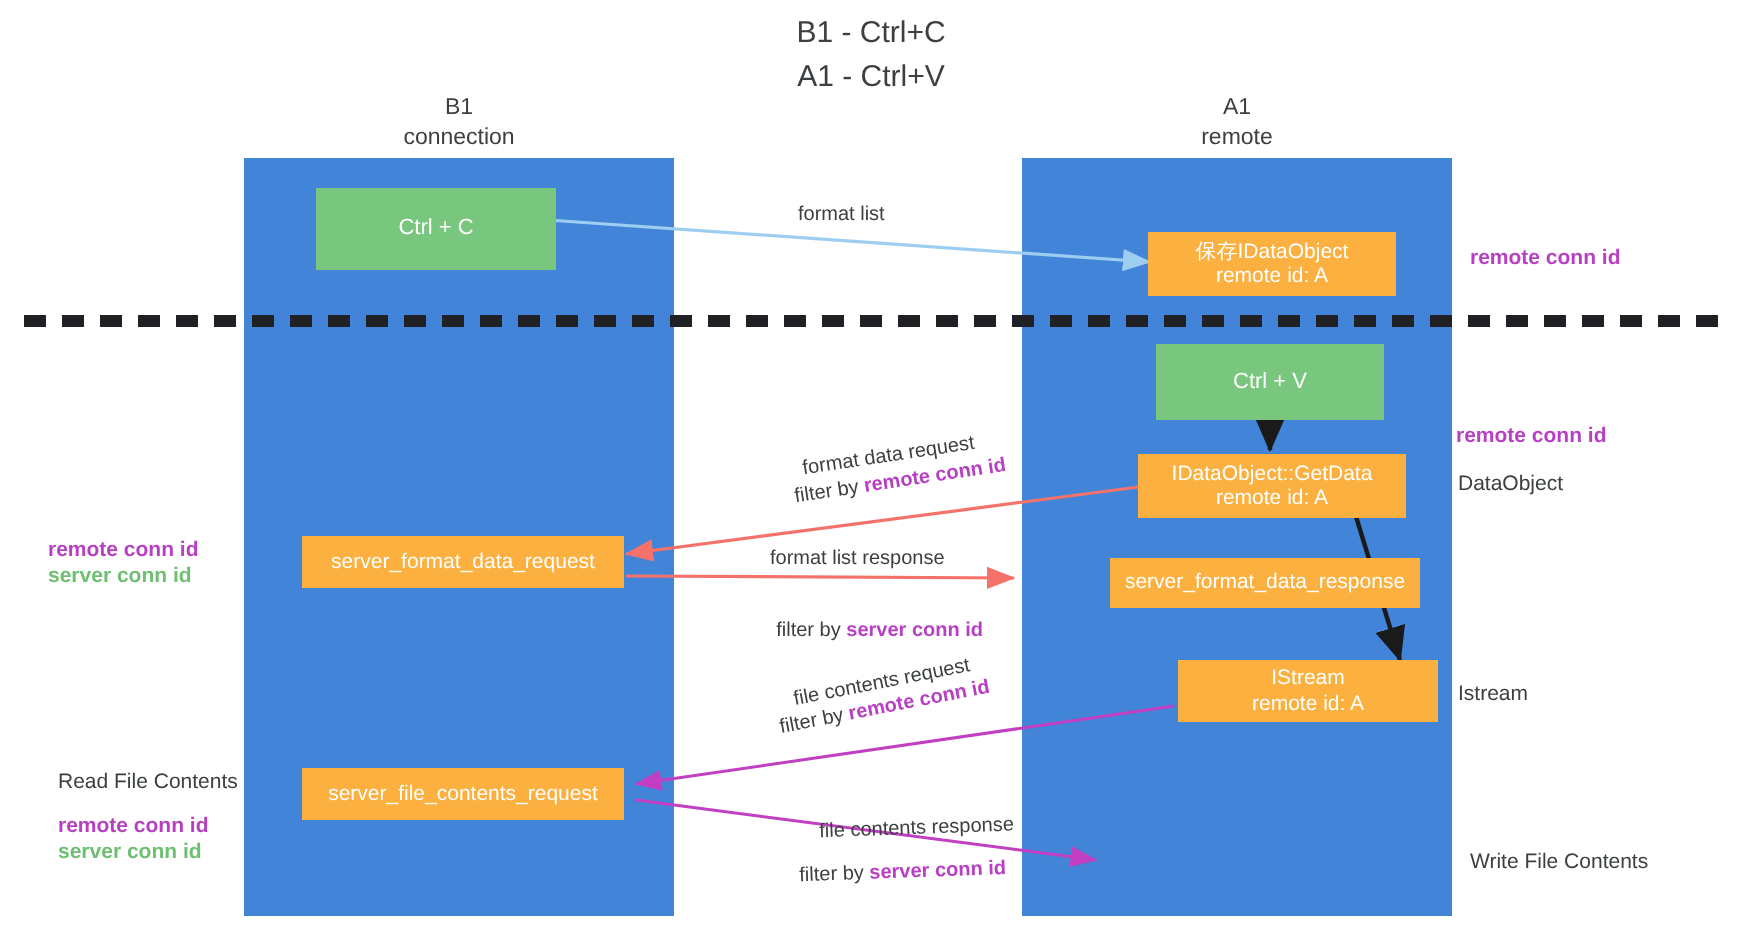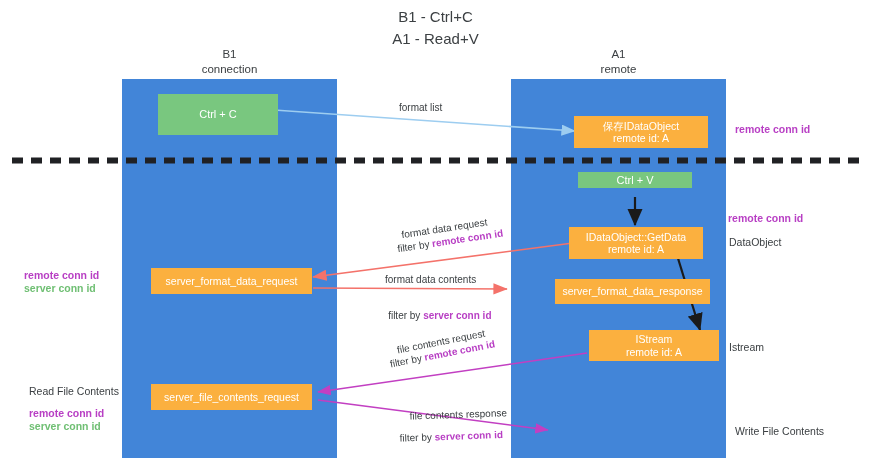--- a/index.html
+++ b/index.html
@@ -38,21 +38,21 @@
   .mid{font-size:10px;color:#3c4043;}
   .rot-a{transform:rotate(-8.5deg);transform-origin:left top;}
   .rot-b{transform:rotate(-11deg);transform-origin:left top;}
 </style>
 </head>
 <body>
 
 <div id="stage">
 
   <div class="title">B1 - Ctrl+C
-A1 - Read+V</div>
+A1 - Ctrl+V</div>
 
   <div class="hdr" style="left:122px;top:47px;width:215px;">B1
 connection</div>
   <div class="hdr" style="left:511px;top:47px;width:215px;">A1
 remote</div>
 
   <div class="lane" style="left:122px;top:79px;width:215px;height:379px;"></div>
   <div class="lane" style="left:511px;top:79px;width:215px;height:379px;"></div>
 
   <svg class="layer">
@@ -85,26 +85,26 @@
 
     <line x1="587" y1="353" x2="318" y2="392" stroke="#c23fc2" stroke-width="1.5" marker-end="url(#ah-mag)"></line>
 
     <line x1="318" y1="400" x2="548" y2="430" stroke="#c23fc2" stroke-width="1.5" marker-end="url(#ah-mag)"></line>
   </svg>
 
   <div class="box green" style="left:158px;top:94px;width:120px;height:41px;">
     <span class="bx-t big">Ctrl + C</span>
   </div>
 
-  <div class="box orange" style="left:574px;top:116px;width:134px;height:32px;">
+  <div class="box orange" style="left:574px;top:116px;width:124px;height:32px;">
     <span class="bx-t">保存IDataObject
 remote id: A</span>
   </div>
 
-  <div class="box green" style="left:578px;top:172px;width:114px;height:16px;">
+  <div class="box green" style="left:578px;top:172px;width:114px;height:38px;">
     <span class="bx-t big">Ctrl + V</span>
   </div>
 
   <div class="box orange" style="left:569px;top:227px;width:134px;height:32px;">
     <span class="bx-t">IDataObject::GetData
 remote id: A</span>
   </div>
 
   <div class="box orange" style="left:151px;top:268px;width:161px;height:26px;">
     <span class="bx-t">server_format_data_request</span>
@@ -126,21 +126,21 @@
 
   <div class="lbl mid" style="left:399px;top:102px;">format list</div>
 
   <div class="lbl mid rot-a" style="left:388px;top:220px;">
     <span>format data request</span>
   </div>
   <div class="lbl mid rot-a" style="left:384px;top:234px;">
     <span>filter by </span><span class="purple">remote conn id</span>
   </div>
 
-  <div class="lbl mid" style="left:385px;top:274px;">format data contents</div>
+  <div class="lbl mid" style="left:385px;top:274px;">format list response</div>
   <div class="lbl mid" style="left:377px;top:299px;">
     <span>filter by </span><span class="purple">server conn id</span>
   </div>
 
   <div class="lbl mid rot-b" style="left:383px;top:336px;">
     <span>file contents request</span>
   </div>
   <div class="lbl mid rot-b" style="left:376px;top:350px;">
     <span>filter by </span><span class="purple">remote conn id</span>
   </div>

